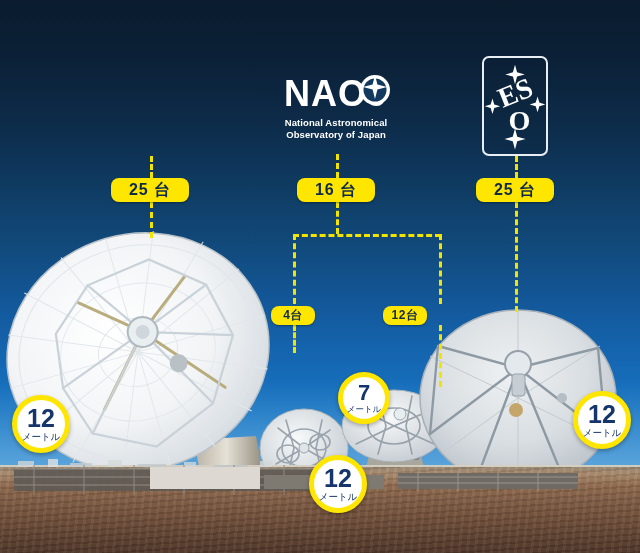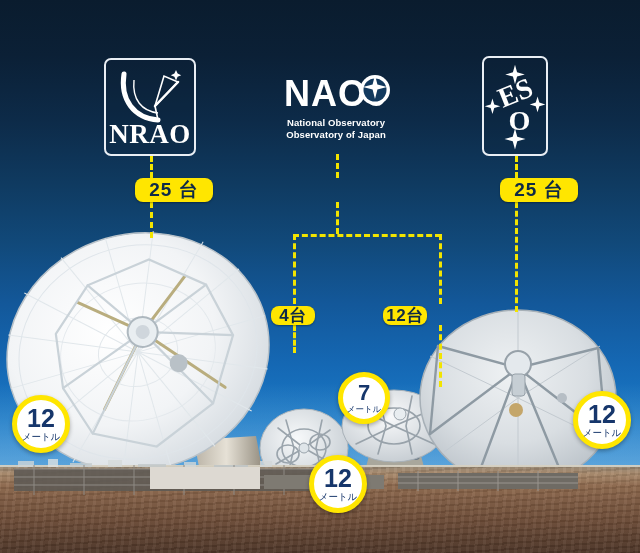--- a/index.html
+++ b/index.html
@@ -51,22 +51,22 @@
   .eso-in{position:relative;width:100%;height:100%;}
 
   
   .dash-v{position:absolute;width:0;border-left:3px dashed #f2e400;}
   .dash-h{position:absolute;height:0;border-top:3px dashed #f2e400;}
 
   
   .pill{position:absolute;background:#ffe600;border-radius:8px;
     display:flex;align-items:center;justify-content:center;
     color:#0e2a47;font-weight:800;box-shadow:0 1px 2px rgba(0,0,0,.35);}
-  .pill.big{width:78px;height:24px;font-size:19px;letter-spacing:1px;margin-left:24px;}
-  .pill.small{width:44px;height:19px;font-size:17px;letter-spacing:.5px;}
+  .pill.big{width:78px;height:24px;font-size:16px;letter-spacing:1px;}
+  .pill.small{width:44px;height:19px;font-size:12px;letter-spacing:.5px;}
 
   
   .circ{position:absolute;border-radius:50%;background:#fff;
     border:5px solid #ffe600;display:flex;flex-direction:column;
     align-items:center;justify-content:center;
     box-shadow:0 2px 4px rgba(0,0,0,.3);}
   .circ .num{color:#16366b;font-weight:800;line-height:.95;}
   .circ .unit{color:#16366b;font-weight:400;line-height:1;}
   .circ.c-lg{width:58px;height:58px;}
   .circ.c-lg .num{font-size:25px;}
@@ -232,45 +232,32 @@
     </g>
     <rect x="150" y="12" width="110" height="22" fill="#ddd9d2"></rect>
     <rect x="264" y="20" width="120" height="14" fill="#7e7a72"></rect>
     <rect x="398" y="18" width="180" height="16" fill="#6f6b64"></rect>
     <g stroke="#9a958e" stroke-width="1">
       <path d="M398 22 H578 M398 28 H578"></path>
       <path d="M418 16 V36 M458 16 V36 M498 16 V36 M538 16 V36"></path>
     </g>
   </svg>
 
-  <div class="logo-card" id="nrao-card">
-    <div style="position:relative;width:100%;height:100%;display:flex;flex-direction:column;align-items:center;justify-content:flex-end;padding-bottom:6px;">
-      <svg style="position:absolute;left:8px;top:6px;width:76px;height:62px" viewBox="0 0 76 62">
-        <path d="M10 8 C6 34 20 52 44 54" stroke="#fff" stroke-width="5" fill="none" stroke-linecap="round"></path>
-        <path d="M20 14 C18 34 28 45 44 47" stroke="#fff" stroke-width="1.4" fill="none"></path>
-        <path d="M41 40 L64 16" stroke="#fff" stroke-width="2.5" stroke-linecap="round"></path>
-        <path d="M41 40 L50 10 L64 16 Z" fill="none" stroke="#fff" stroke-width="1.6"></path>
-        <path d="M41 40 L44 54" stroke="#fff" stroke-width="1.6"></path>
-        <path d="M62 4 l1.6 3.6 3.6 1.6 -3.6 1.6 -1.6 3.6 -1.6 -3.6 -3.6 -1.6 3.6 -1.6 Z" fill="#fff"></path>
-      </svg>
-      <div class="nrao-word">NRAO</div>
-    </div>
-  </div>
 
   <div class="logo-plain" id="naoj-block">
     <div style="position:relative;display:flex;align-items:center;justify-content:center;">
       <div class="naoj-word">NAOJ</div>
       <svg style="position:absolute;left:74px;top:-3px;width:34px;height:34px" viewBox="0 0 34 34">
         <circle cx="17" cy="17" r="15" fill="#fff"></circle>
         <circle cx="17" cy="17" r="11.5" fill="#12395e"></circle>
         <path d="M17 2 l2.4 9.6 9.6 2.4 -9.6 2.4 -2.4 9.6 -2.4 -9.6 -9.6 -2.4 9.6 -2.4 Z" fill="#fff"></path>
       </svg>
     </div>
     <div class="naoj-sub">
-      <div>National Observatory</div>
+      <div>National Astronomical</div>
       <div>Observatory of Japan</div>
     </div>
   </div>
 
   <div class="logo-card" id="eso-card">
     <div class="eso-in">
       <svg viewBox="0 0 66 100" style="width:100%;height:100%">
         <g fill="#fff">
           <path d="M33 6 l2.2 8.2 8.2 2.2 -8.2 2.2 -2.2 8.2 -2.2 -8.2 -8.2 -2.2 8.2 -2.2 Z"></path>
           <path d="M9 42 l1.9 6.4 6.4 1.9 -6.4 1.9 -1.9 6.4 -1.9 -6.4 -6.4 -1.9 6.4 -1.9 Z"></path>
@@ -291,20 +278,21 @@
   <div class="dash-h" style="left:293px;top:234px;width:148px"></div>
   <div class="dash-v" style="left:293px;top:234px;height:70px"></div>
   <div class="dash-v" style="left:439px;top:234px;height:70px"></div>
   <div class="dash-v" style="left:293px;top:325px;height:28px"></div>
   <div class="dash-v" style="left:439px;top:325px;height:62px"></div>
 
   <div class="dash-v" style="left:515px;top:156px;height:22px"></div>
   <div class="dash-v" style="left:515px;top:202px;height:110px"></div>
 
   <div class="pill big" style="left:111px;top:178px">25 台</div>
+  <div class="pill big" style="left:297px;top:178px">16 台</div>
   <div class="pill big" style="left:476px;top:178px">25 台</div>
 
   <div class="pill small" style="left:271px;top:306px">4台</div>
   <div class="pill small" style="left:383px;top:306px">12台</div>
 
   <div class="circ c-lg" style="left:12px;top:395px">
     <span class="num">12</span>
     <span class="unit">メートル</span>
   </div>
 

